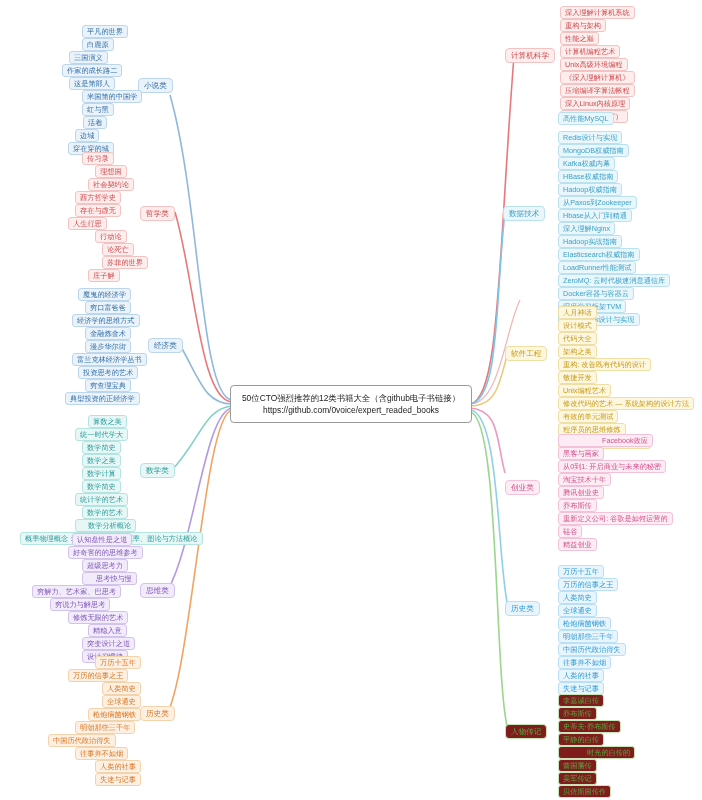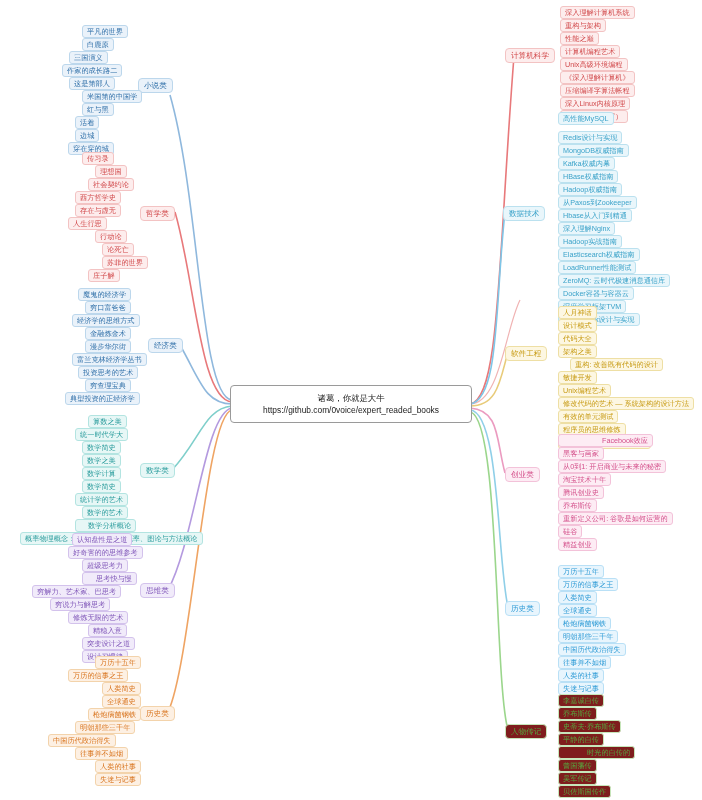--- a/index.html
+++ b/index.html
@@ -39,21 +39,21 @@
     <path d="M232 400 C 200 398, 200 200, 170 95" stroke="#8fb8dd" fill="none" stroke-width="1.6"></path>
     <path d="M232 402 C 200 400, 195 280, 175 212" stroke="#e8797b" fill="none" stroke-width="1.6"></path>
     <path d="M232 404 C 205 404, 200 380, 180 345" stroke="#8fb8dd" fill="none" stroke-width="1.6"></path>
     <path d="M232 406 C 205 408, 200 440, 172 470" stroke="#7fcfcb" fill="none" stroke-width="1.6"></path>
     <path d="M232 408 C 205 412, 195 540, 168 590" stroke="#b49adf" fill="none" stroke-width="1.6"></path>
     <path d="M232 410 C 205 414, 192 660, 168 712" stroke="#efa463" fill="none" stroke-width="1.6"></path>
   </svg>
 </div>
 
 <div class="node root" style="left:230px;top:385px;width:242px;">
-  <div>诸葛，你就是大牛</div>
+  <div>50位CTO强烈推荐的12类书籍大全（含github电子书链接）</div>
   <div>https://github.com/0voice/expert_readed_books</div>
 </div>
 
 <div class="node branch c-red" style="left:505px;top:48px;">计算机科学</div>
 <div class="node leaf c-red" style="left:560px;top:6px;">深入理解计算机系统</div>
 <div class="node leaf c-red" style="left:560px;top:19px;">重构与架构</div>
 <div class="node leaf c-red" style="left:560px;top:32px;">性能之巅</div>
 <div class="node leaf c-red" style="left:560px;top:45px;">计算机编程艺术</div>
 <div class="node leaf c-red" style="left:560px;top:58px;">Unix高级环境编程</div>
 <div class="node leaf c-red" style="left:560px;top:71px;">《深入理解计算机》</div>
@@ -77,29 +77,29 @@
 <div class="node leaf c-skyblue" style="left:558px;top:274px;">ZeroMQ: 云时代极速消息通信库</div>
 <div class="node leaf c-skyblue" style="left:558px;top:287px;">Docker容器与容器云</div>
 <div class="node leaf c-skyblue" style="left:558px;top:300px;">深度学习框架TVM</div>
 <div class="node leaf c-skyblue" style="left:558px;top:313px;">OpenStack设计与实现</div>
 
 <div class="node branch c-yellow" style="left:505px;top:346px;">软件工程</div>
 <div class="node leaf c-yellow" style="left:558px;top:306px;">人月神话</div>
 <div class="node leaf c-yellow" style="left:558px;top:319px;">设计模式</div>
 <div class="node leaf c-yellow" style="left:558px;top:332px;">代码大全</div>
 <div class="node leaf c-yellow" style="left:558px;top:345px;">架构之美</div>
-<div class="node leaf c-yellow" style="left:558px;top:358px;margin-left:12px;">重构: 改善既有代码的设计</div>
+<div class="node leaf c-yellow" style="left:558px;top:358px;">重构: 改善既有代码的设计</div>
 <div class="node leaf c-yellow" style="left:558px;top:371px;">敏捷开发</div>
 <div class="node leaf c-yellow" style="left:558px;top:384px;">Unix编程艺术</div>
 <div class="node leaf c-yellow" style="left:558px;top:397px;">修改代码的艺术 — 系统架构的设计方法</div>
 <div class="node leaf c-yellow" style="left:558px;top:410px;">有效的单元测试</div>
 <div class="node leaf c-yellow" style="left:558px;top:423px;">程序员的思维修炼</div>
 <div class="node leaf c-yellow" style="left:558px;top:436px;">整洁: 优秀软件代码的设计</div>
 
-<div class="node branch c-pink" style="left:505px;top:467px;text-align:right;">创业类</div>
+<div class="node branch c-pink" style="left:505px;top:480px;text-align:right;">创业类</div>
 <div class="node leaf c-pink" style="left:558px;top:434px;padding-left:43px;">Facebook效应</div>
 <div class="node leaf c-pink" style="left:558px;top:447px;">黑客与画家</div>
 <div class="node leaf c-pink" style="left:558px;top:460px;">从0到1: 开启商业与未来的秘密</div>
 <div class="node leaf c-pink" style="left:558px;top:473px;">淘宝技术十年</div>
 <div class="node leaf c-pink" style="left:558px;top:486px;">腾讯创业史</div>
 <div class="node leaf c-pink" style="left:558px;top:499px;">乔布斯传</div>
 <div class="node leaf c-pink" style="left:558px;top:512px;">重新定义公司: 谷歌是如何运营的</div>
 <div class="node leaf c-pink" style="left:558px;top:525px;">硅谷</div>
 <div class="node leaf c-pink" style="left:558px;top:538px;">精益创业</div>
 
@@ -126,21 +126,21 @@
 <div class="node leaf c-green" style="left:558px;top:785px;">贝佐斯国传作</div>
 
 <div class="node branch c-blue" style="left:138px;top:78px;">小说类</div>
 <div class="node leaf c-blue" style="left:82px;top:25px;">平凡的世界</div>
 <div class="node leaf c-blue" style="left:82px;top:38px;">白鹿原</div>
 <div class="node leaf c-blue" style="left:69px;top:51px;">三国演义</div>
 <div class="node leaf c-blue" style="left:62px;top:64px;">作家的成长路二</div>
 <div class="node leaf c-blue" style="left:69px;top:77px;">这是第部人</div>
 <div class="node leaf c-blue" style="left:82px;top:90px;">米国第的中国学</div>
 <div class="node leaf c-blue" style="left:82px;top:103px;">红与黑</div>
-<div class="node leaf c-blue" style="left:75px;top:116px;">活着</div>
+<div class="node leaf c-blue" style="left:83px;top:116px;">活着</div>
 <div class="node leaf c-blue" style="left:75px;top:129px;">边城</div>
 <div class="node leaf c-blue" style="left:68px;top:142px;">穿在穿的城</div>
 
 <div class="node branch c-red" style="left:140px;top:206px;">哲学类</div>
 <div class="node leaf c-red" style="left:82px;top:152px;">传习录</div>
 <div class="node leaf c-red" style="left:95px;top:165px;">理想国</div>
 <div class="node leaf c-red" style="left:88px;top:178px;">社会契约论</div>
 <div class="node leaf c-red" style="left:75px;top:191px;">西方哲学史</div>
 <div class="node leaf c-red" style="left:75px;top:204px;">存在与虚无</div>
 <div class="node leaf c-red" style="left:68px;top:217px;">人生行思</div>

